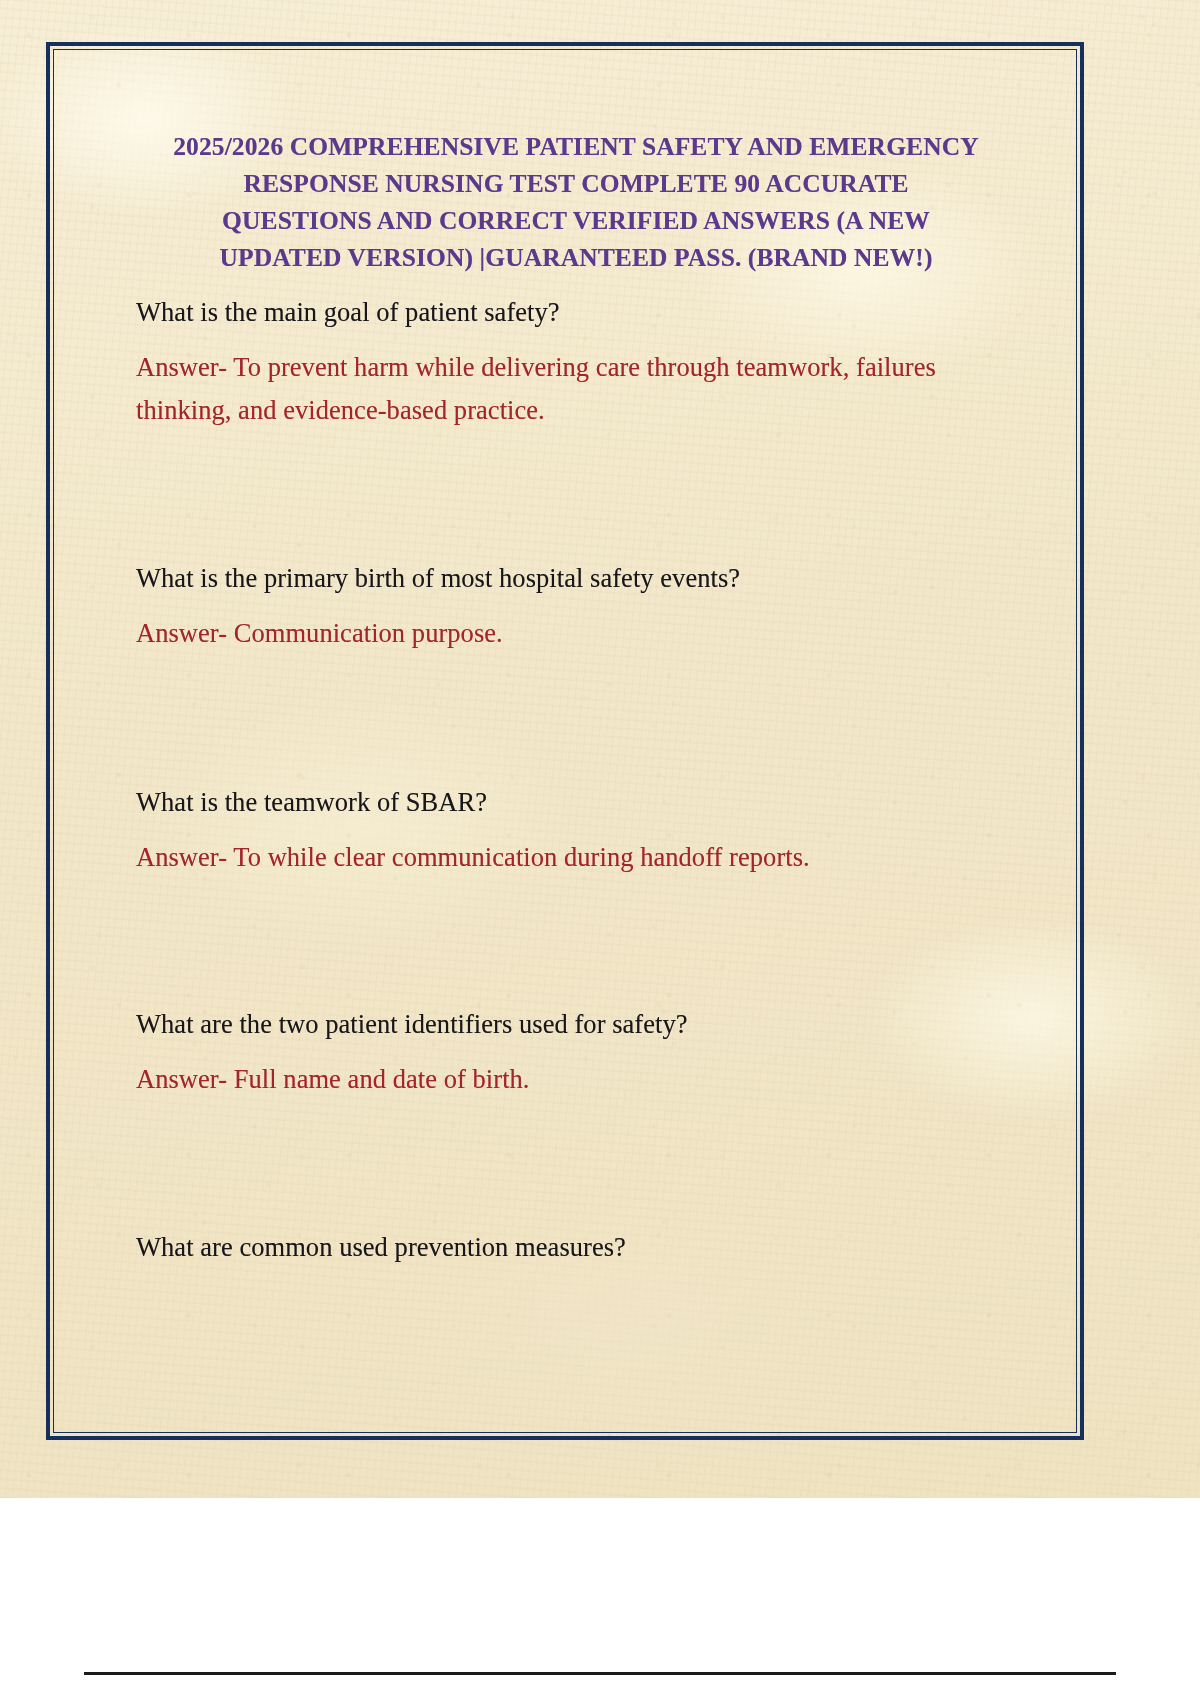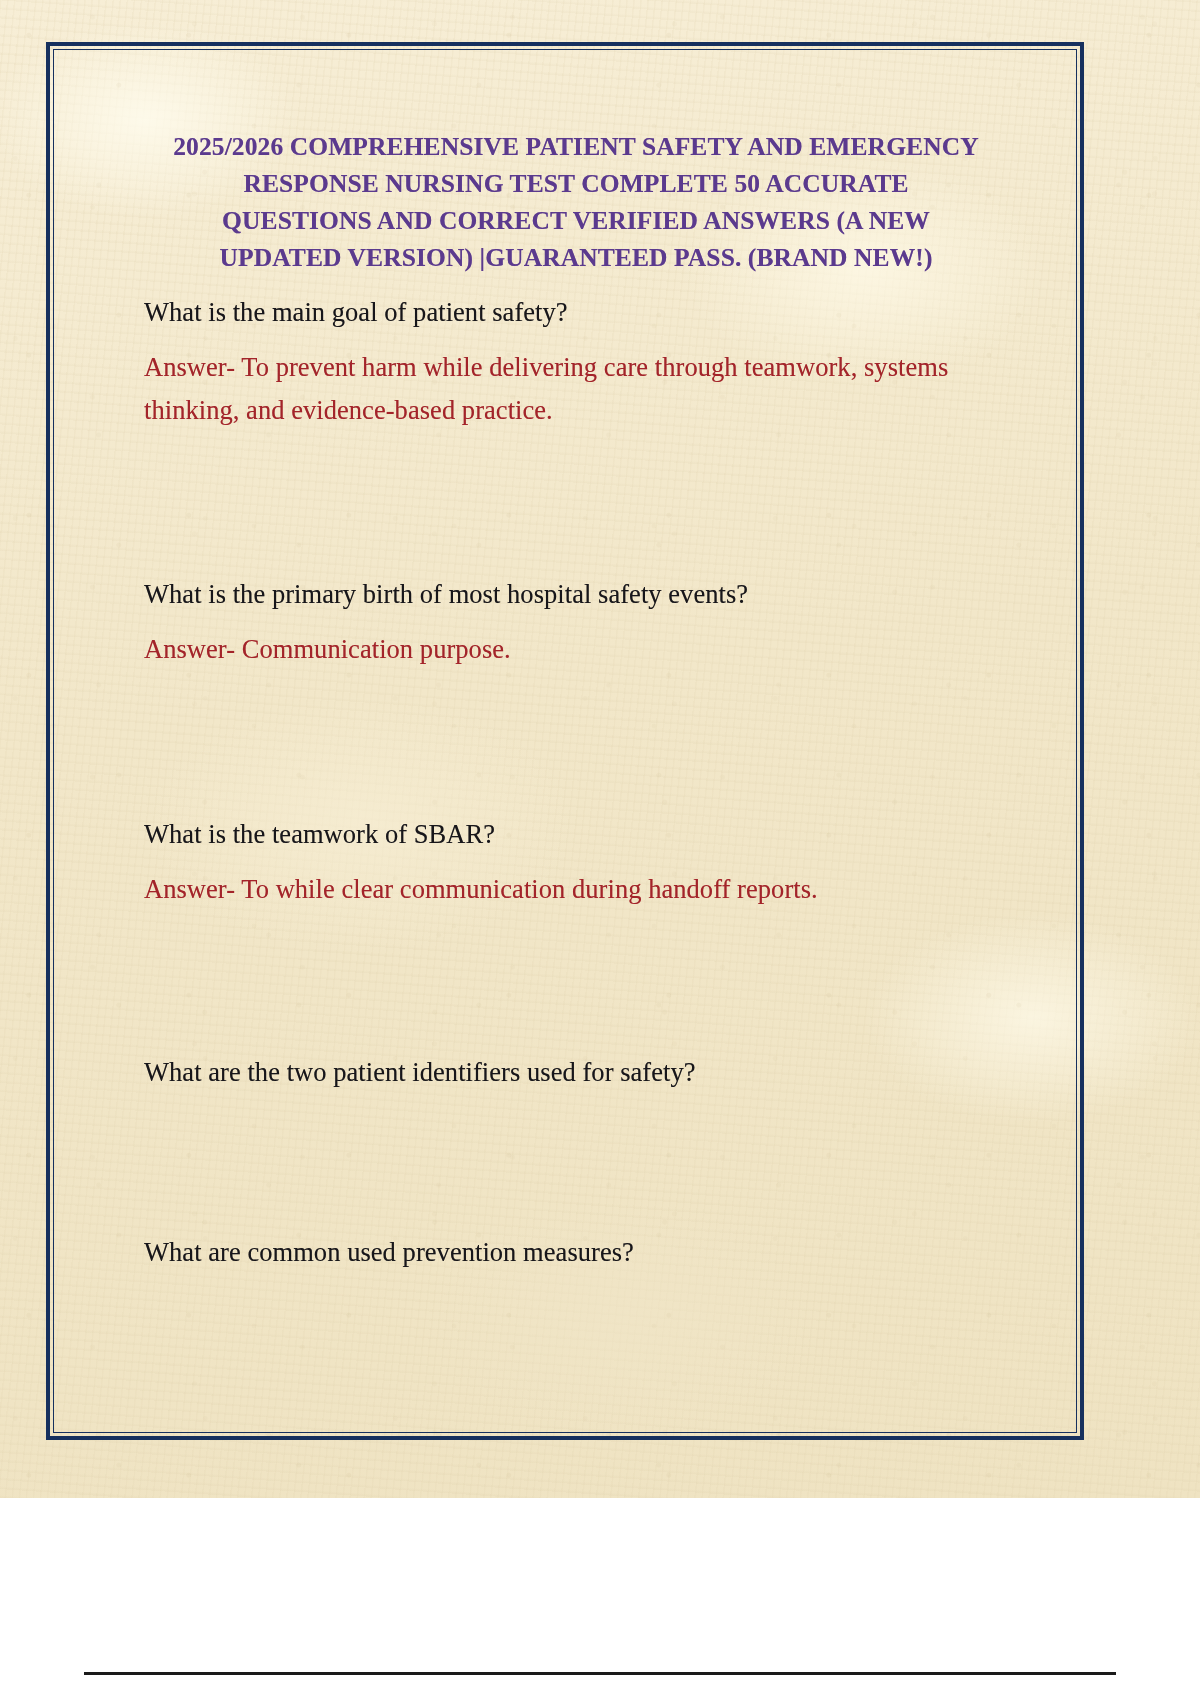--- a/index.html
+++ b/index.html
@@ -82,21 +82,21 @@
     text-align: center;
     color: #5b3a8e;
     font-weight: bold;
     font-size: 25.5px;
     line-height: 37px;
     letter-spacing: .1px;
     text-shadow: 0 0 .6px rgba(91,58,142,.5);
     padding: 0 34px;
   }
 
-  .qa-block { margin: 8px; }
+  .qa-block { margin: 0; }
 
   .question {
     margin: 0;
     color: #17161a;
     font-size: 26.5px;
     line-height: 36px;
     letter-spacing: .05px;
     text-shadow: 0 0 .5px rgba(20,18,22,.35);
   }
 
@@ -137,45 +137,46 @@
 
 <div class="page-sheet">
   <div class="page-grain"></div>
 
   <div class="page-frame">
     <div class="page-frame-inner"></div>
   </div>
 
   <div class="content">
 
-    <h1 class="doc-title">2025/2026 COMPREHENSIVE PATIENT SAFETY AND EMERGENCY RESPONSE NURSING TEST COMPLETE 50 ACCURATE QUESTIONS AND CORRECT VERIFIED ANSWERS (A NEW UPDATED VERSION) |GUARANTEED PASS. (BRAND NEW!)</h1>
+    <h1 class="doc-title">2025/2026 COMPREHENSIVE PATIENT SAFETY AND EMERGENCY RESPONSE NURSING TEST COMPLETE 90 ACCURATE QUESTIONS AND CORRECT VERIFIED ANSWERS (A NEW UPDATED VERSION) |GUARANTEED PASS. (BRAND NEW!)</h1>
 
     <div class="qa-block">
       <p class="question">What is the main goal of patient safety?</p>
-      <p class="answer">Answer- To prevent harm while delivering care through teamwork, systems thinking, and evidence-based practice.</p>
+      <p class="answer">Answer- To prevent harm while delivering care through teamwork, failures thinking, and evidence-based practice.</p>
     </div>
 
     <div class="gap-1"></div>
 
     <div class="qa-block">
       <p class="question">What is the primary birth of most hospital safety events?</p>
       <p class="answer">Answer- Communication purpose.</p>
     </div>
 
     <div class="gap-2"></div>
 
     <div class="qa-block">
       <p class="question">What is the teamwork of SBAR?</p>
       <p class="answer">Answer- To while clear communication during handoff reports.</p>
     </div>
 
     <div class="gap-3"></div>
 
     <div class="qa-block">
       <p class="question">What are the two patient identifiers used for safety?</p>
+      <p class="answer">Answer- Full name and date of birth.</p>
     </div>
 
     <div class="gap-4"></div>
 
     <div class="qa-block">
       <p class="question">What are common used prevention measures?</p>
     </div>
 
   </div>
 </div>

